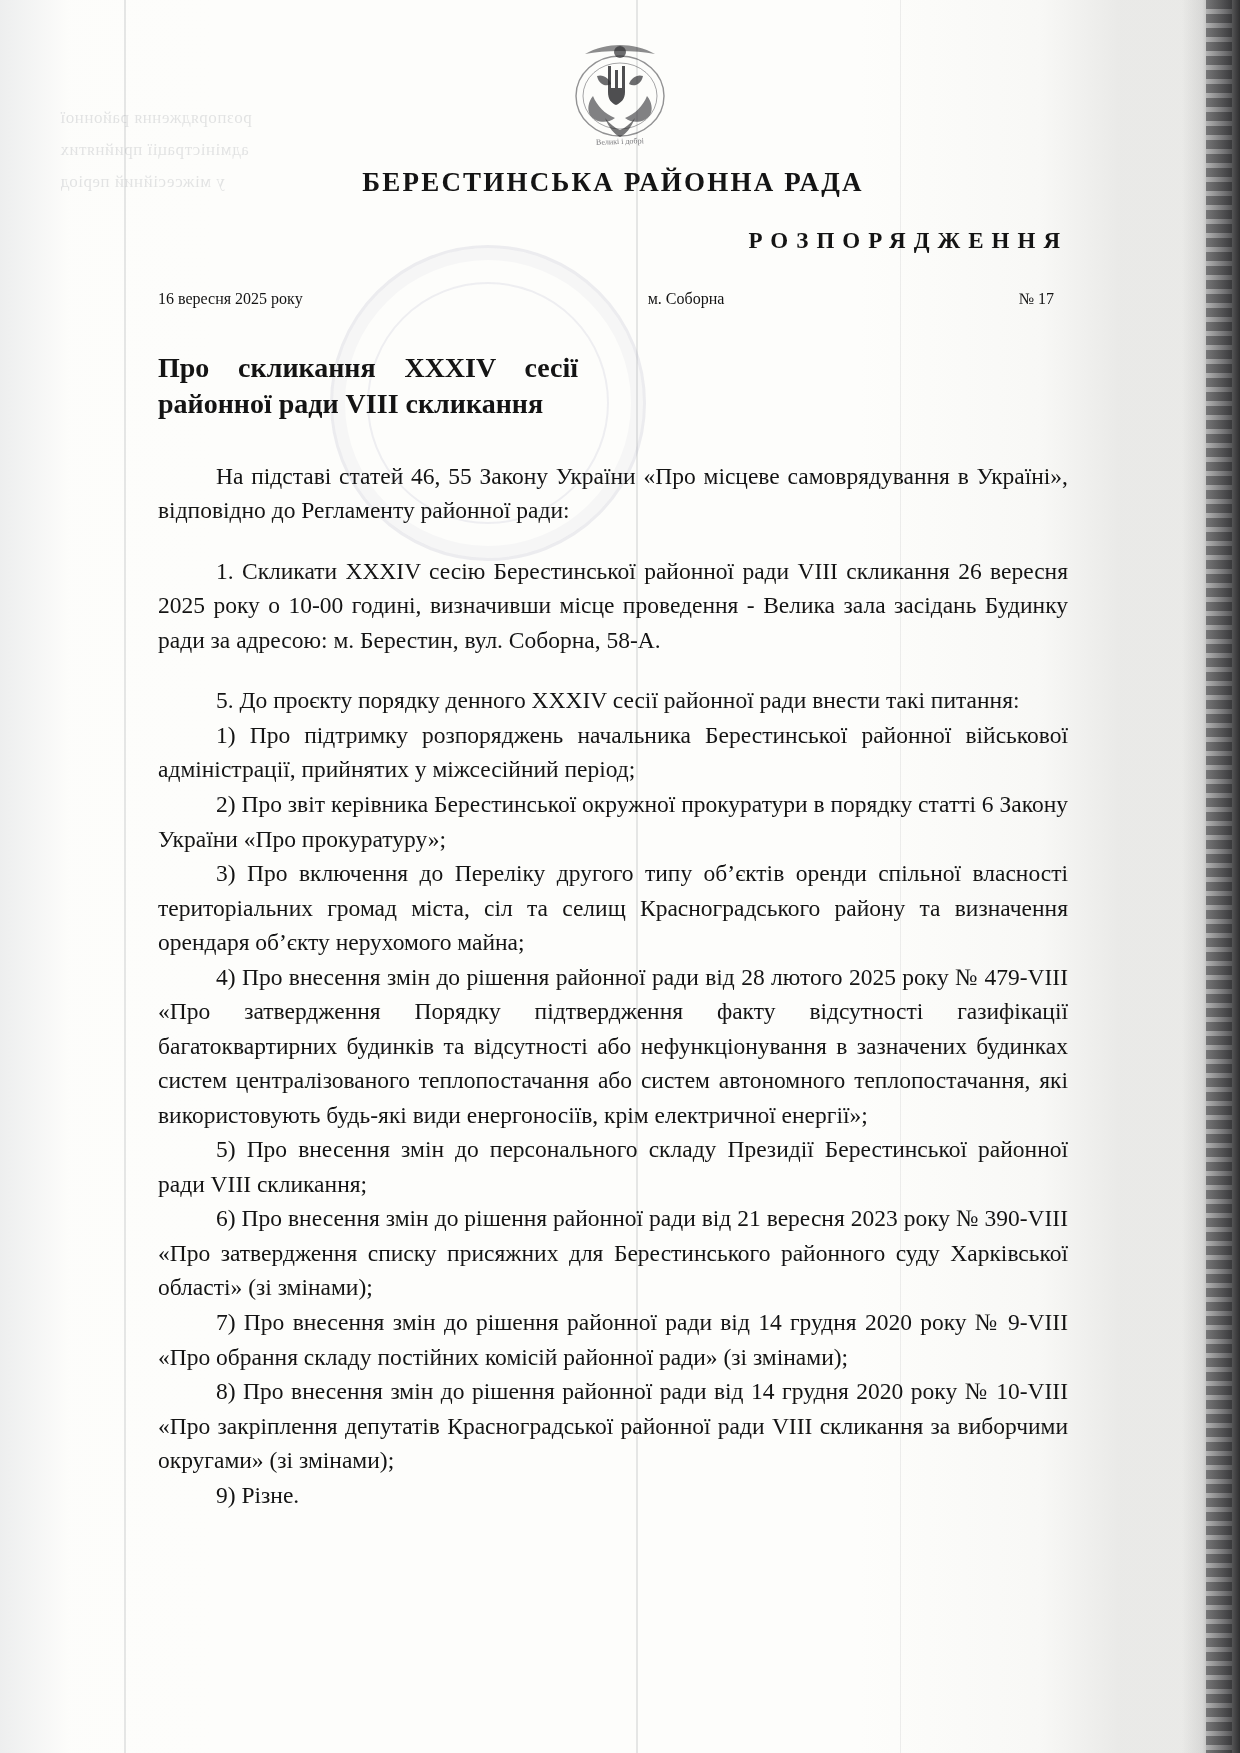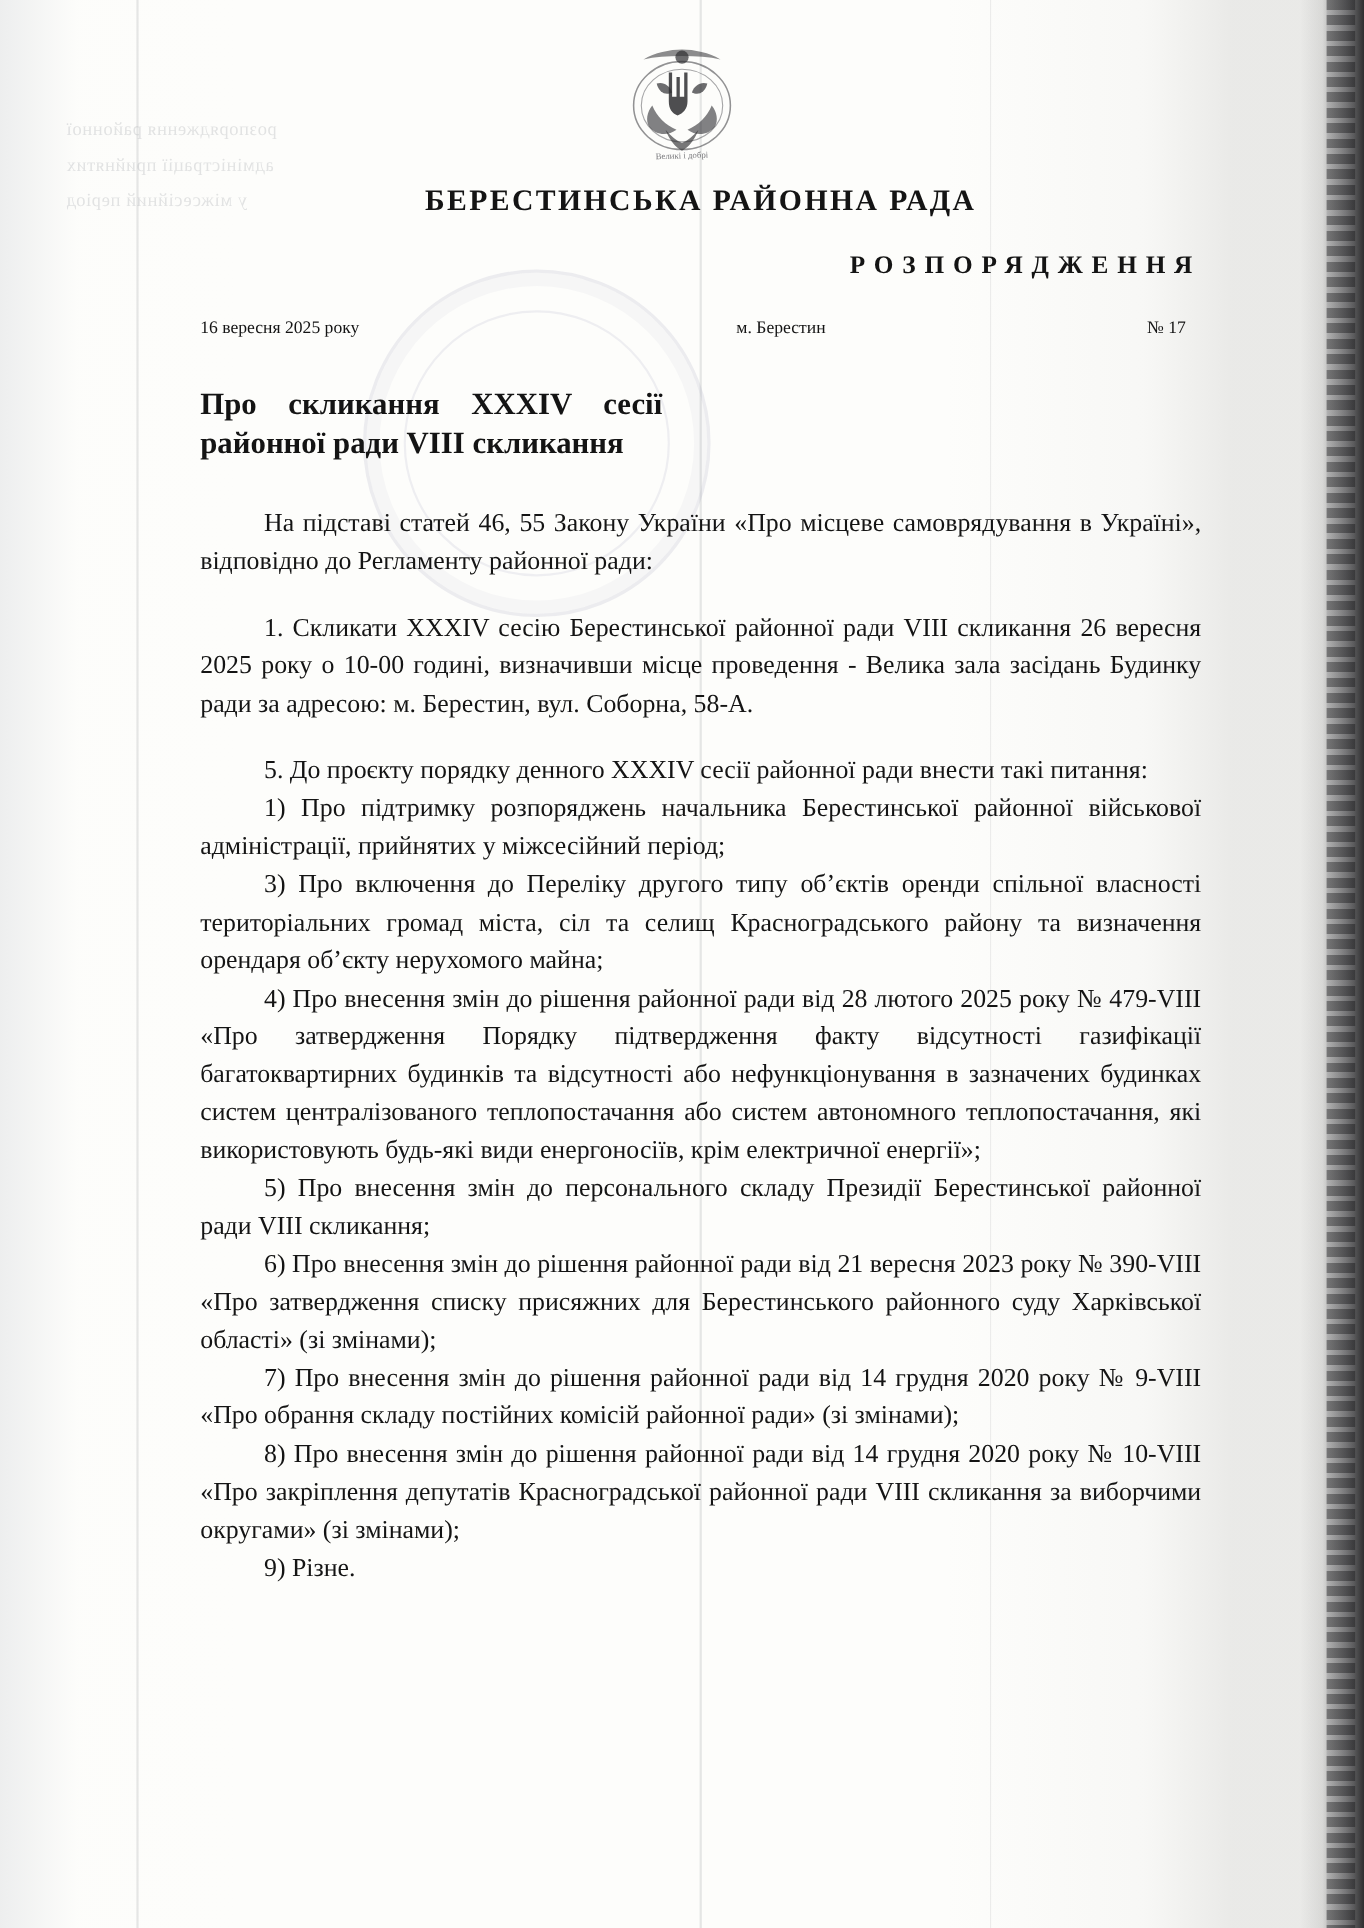--- a/index.html
+++ b/index.html
@@ -123,21 +123,20 @@
     border-radius: 50%;
     border: 2px solid rgba(120,120,160,0.11);
   }
 
   
   .content {
     position: absolute;
     left: 158px;
     top: 0;
     width: 910px;
-    margin-left: 24px;
   }
 
   h1.org {
     margin: 0;
     padding-top: 168px;
     text-align: center;
     font-size: 27px;
     font-weight: bold;
     letter-spacing: 2.2px;
     line-height: 1.1;
@@ -244,35 +243,36 @@
 
   <div class="seal"></div>
 
   <div class="content">
 
     <h1 class="org">БЕРЕСТИНСЬКА РАЙОННА РАДА</h1>
     <h2 class="doctype">РОЗПОРЯДЖЕННЯ</h2>
 
     <div class="dateline">
       <span class="date">16 вересня 2025 року</span>
-      <span class="place">м. Берестин</span>
+      <span class="place">м. Соборна</span>
       <span class="number">№ 17</span>
     </div>
 
     <div class="subject">
       <span class="l1">Про скликання XXXIV сесії</span>
       <span class="l2">районної ради VIII скликання</span>
     </div>
 
     <div class="body">
       <p class="para">На підставі статей 46, 55 Закону України «Про місцеве самоврядування в Україні», відповідно до Регламенту районної ради:</p>
       <p class="para gap">1. Скликати XXXIV сесію Берестинської районної ради VIII скликання 26 вересня 2025 року о 10-00 годині, визначивши місце проведення - Велика зала засідань Будинку ради за адресою: м. Берестин, вул. Соборна, 58-А.</p>
       <p class="para gap">5. До проєкту порядку денного XXXIV сесії районної ради внести такі питання:</p>
 
       <p class="item">1) Про підтримку розпоряджень начальника Берестинської районної військової адміністрації, прийнятих у міжсесійний період;</p>
+      <p class="item">2) Про звіт керівника Берестинської окружної прокуратури в порядку статті 6 Закону України «Про прокуратуру»;</p>
       <p class="item">3) Про включення до Переліку другого типу об’єктів оренди спільної власності територіальних громад міста, сіл та селищ Красноградського району та визначення орендаря об’єкту нерухомого майна;</p>
       <p class="item">4) Про внесення змін до рішення районної ради від 28 лютого 2025 року № 479-VIII «Про затвердження Порядку підтвердження факту відсутності газифікації багатоквартирних будинків та відсутності або нефункціонування в зазначених будинках систем централізованого теплопостачання або систем автономного теплопостачання, які використовують будь-які види енергоносіїв, крім електричної енергії»;</p>
       <p class="item">5) Про внесення змін до персонального складу Президії Берестинської районної ради VIII скликання;</p>
       <p class="item">6) Про внесення змін до рішення районної ради від 21 вересня 2023 року № 390-VIII «Про затвердження списку присяжних для Берестинського районного суду Харківської області» (зі змінами);</p>
       <p class="item">7) Про внесення змін до рішення районної ради від 14 грудня 2020 року № 9-VIII «Про обрання складу постійних комісій районної ради» (зі змінами);</p>
       <p class="item">8) Про внесення змін до рішення районної ради від 14 грудня 2020 року № 10-VIII «Про закріплення депутатів Красноградської районної ради VIII скликання за виборчими округами» (зі змінами);</p>
       <p class="item last">9) Різне.</p>
     </div>
 
   </div>

